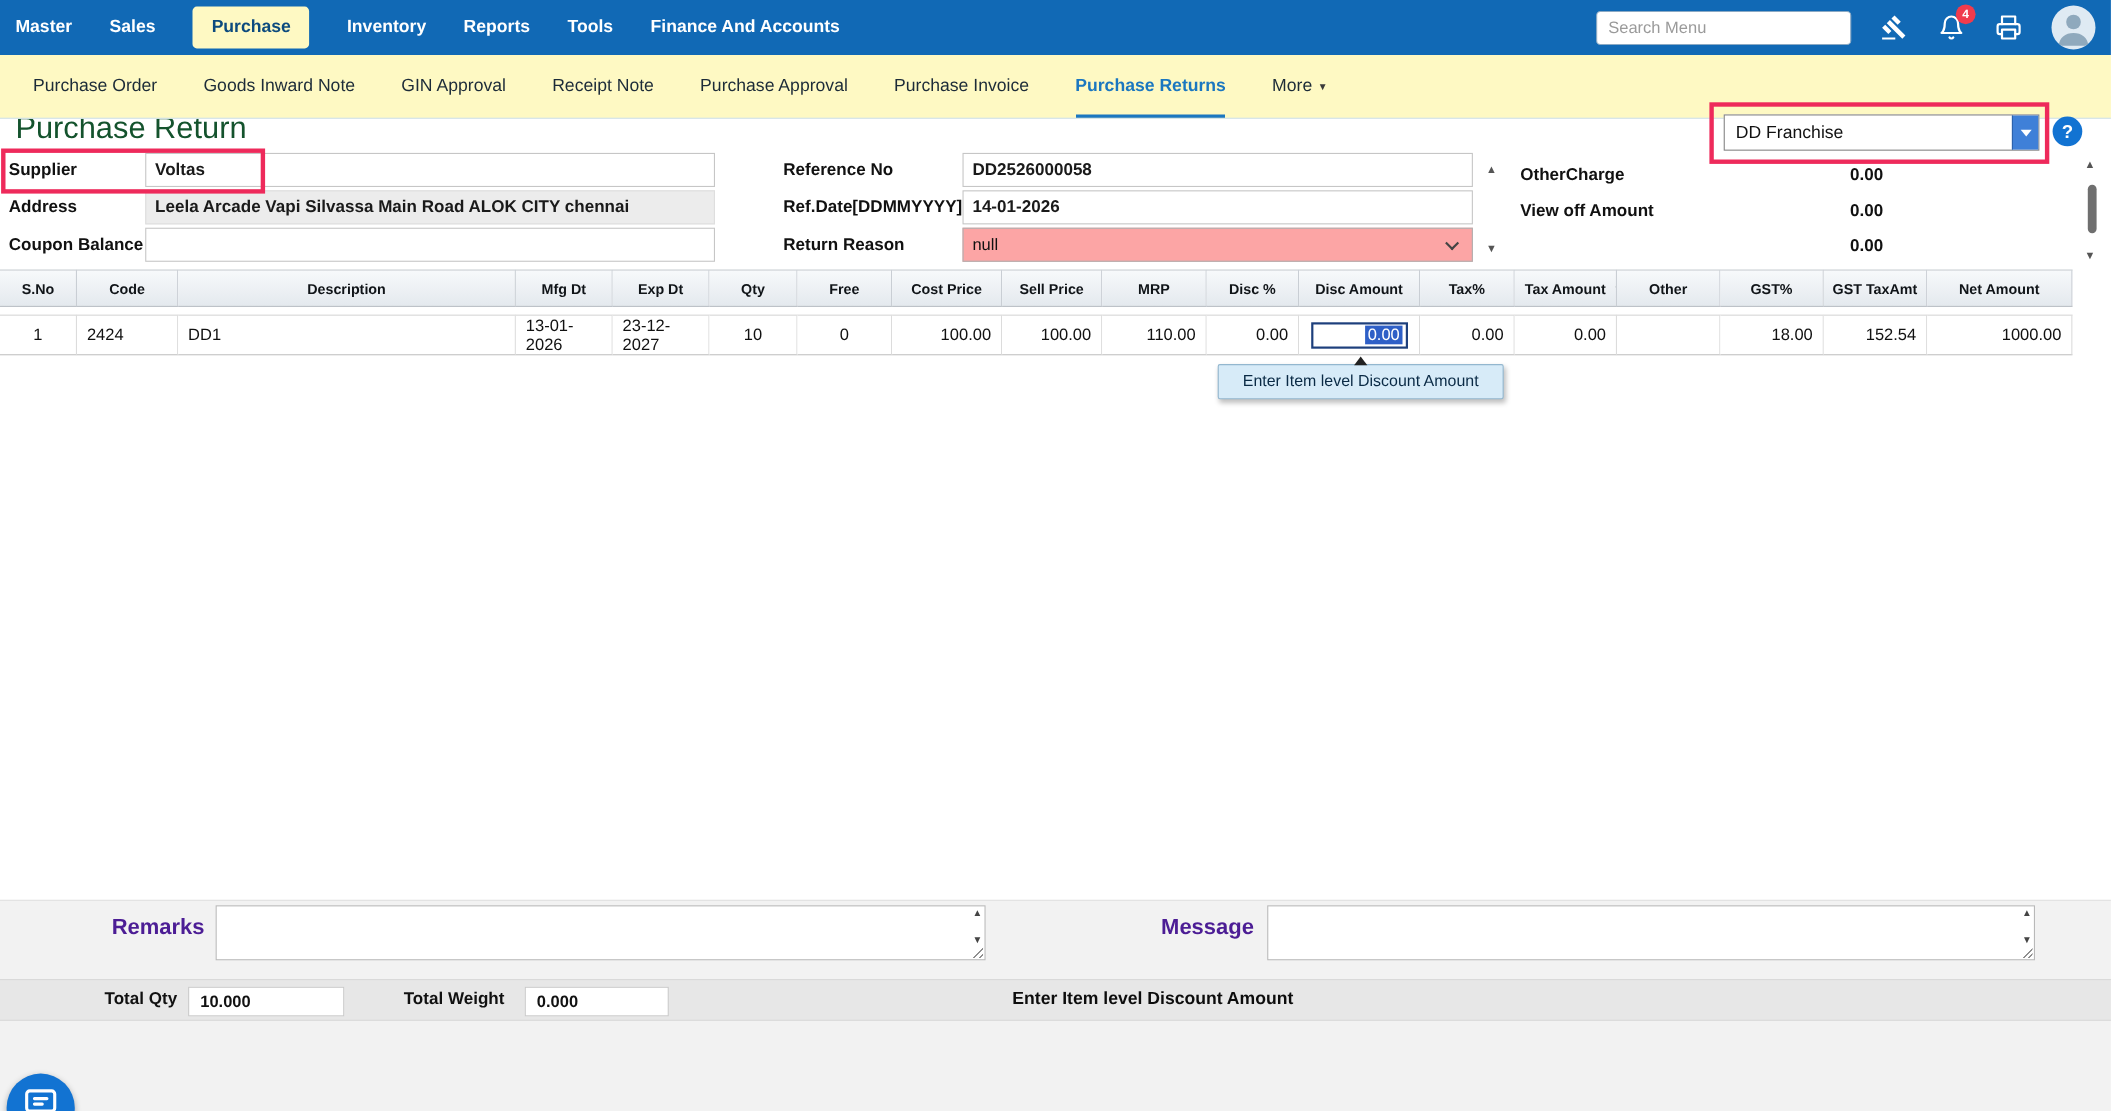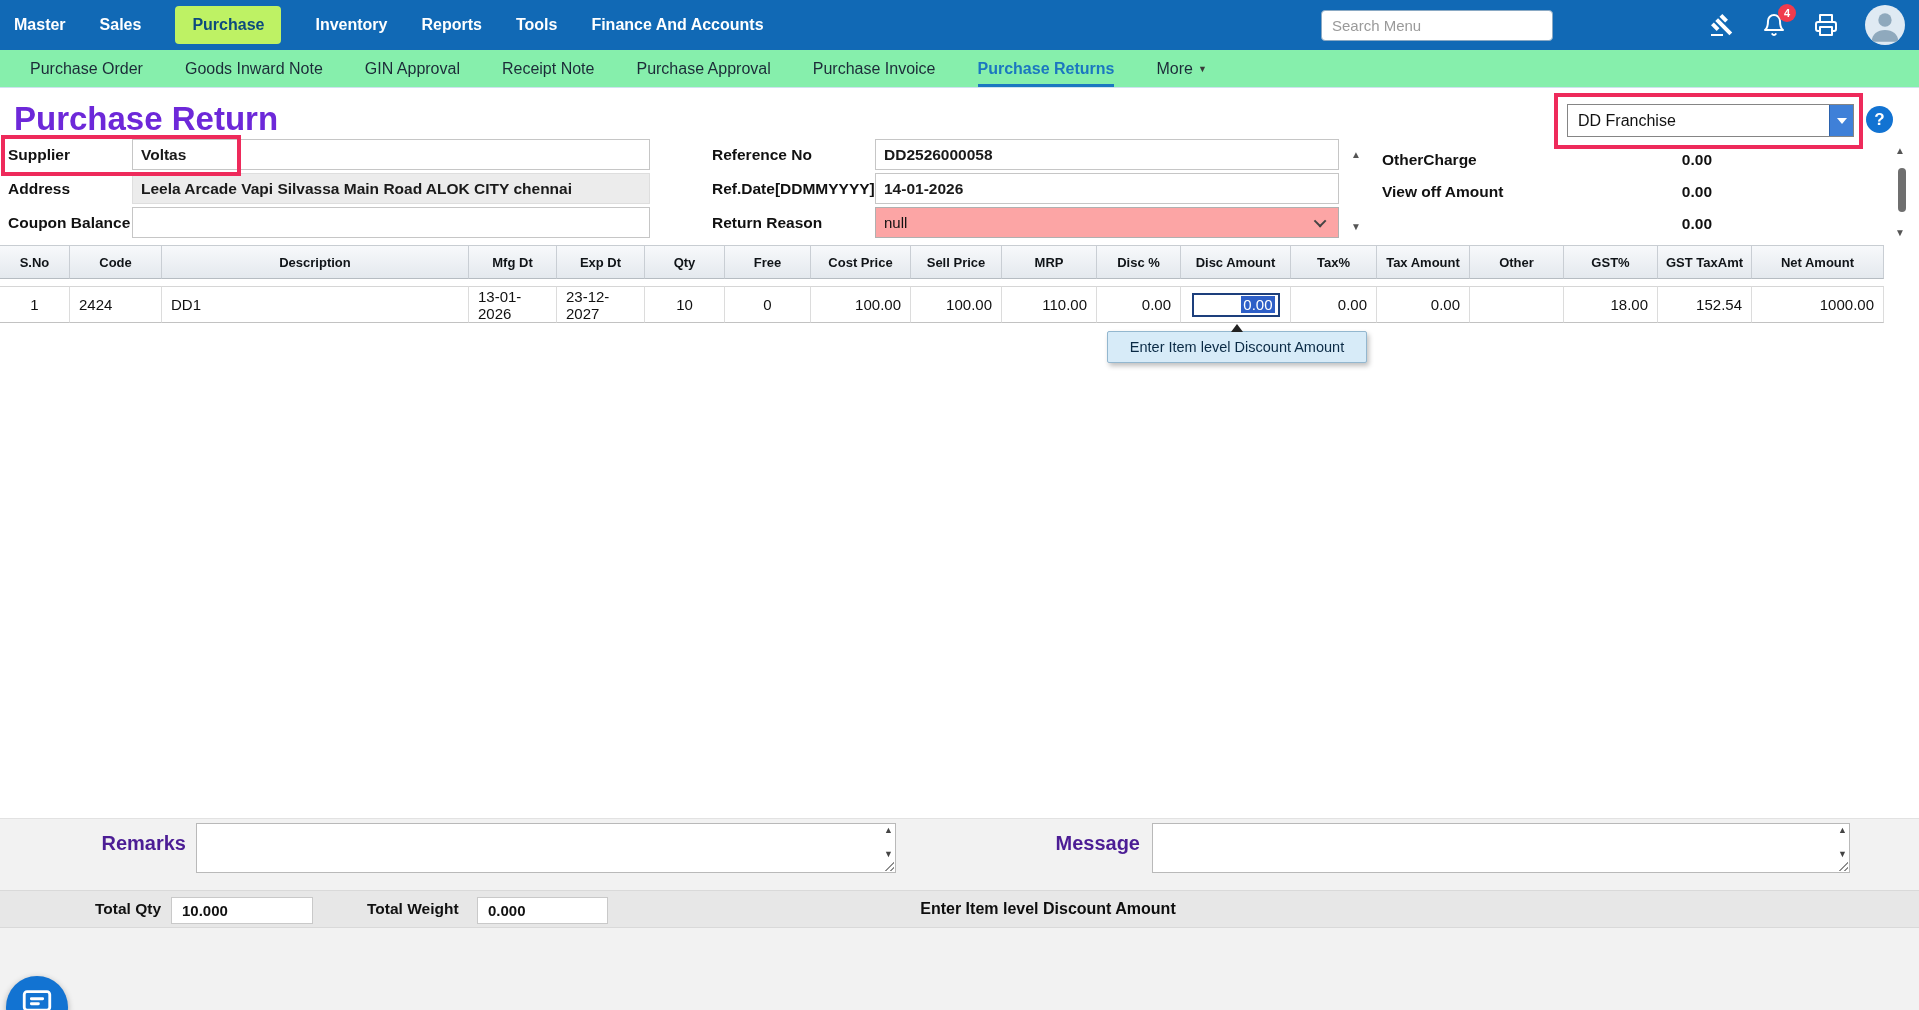--- a/index.html
+++ b/index.html
@@ -3,36 +3,36 @@
 <meta charset="utf-8">
 <style>
   * { box-sizing:border-box; margin:0; padding:0; }
   html,body { width:1919px; height:1010px; }
   body { font-family:"Liberation Sans",sans-serif; position:relative; overflow:hidden; background:#fff; color:#111; }
 
   
   .topnav { position:absolute; top:0; left:0; width:100%; height:50px; background:#1169b5; display:flex; align-items:center; padding:0 14px; z-index:10; }
   .nav-menu { display:flex; align-items:center; gap:34px; }
   .nav-item { color:#fff; font-weight:700; font-size:16px; cursor:pointer; white-space:nowrap; }
-  .nav-item.active { background:#bef264; color:#0c4a7e; padding:10px 17px; border-radius:4px; }
+  .nav-item.active { background:#fef9c3; color:#0c4a7e; padding:10px 17px; border-radius:4px; }
   .nav-right { position:absolute; right:14px; top:0; height:50px; display:flex; align-items:center; gap:26px; }
-  .search { width:232px; height:31px; border-radius:4px; border:1px solid #8aa9c4; padding:0 10px; font-size:15px; font-family:inherit; color:#333; margin-right:130px; outline:none; }
+  .search { width:232px; height:31px; border-radius:4px; border:1px solid #8aa9c4; padding:0 10px; font-size:15px; font-family:inherit; color:#333; outline:none; }
   .search::placeholder { color:#9a9a9a; }
   .tn-icon { position:relative; width:26px; height:26px; display:flex; align-items:center; justify-content:center; cursor:pointer; }
   .badge { position:absolute; top:-8px; right:-9px; background:#f03b4d; color:#fff; font-size:11px; font-weight:700; width:18px; height:18px; border-radius:50%; display:flex; align-items:center; justify-content:center; }
   .avatar { width:40px; height:40px; border-radius:50%; background:#dfeaf3; display:flex; align-items:center; justify-content:center; overflow:hidden; cursor:pointer; }
 
   
-  .subnav { position:absolute; top:50px; left:0; width:100%; height:38px; background:#86efac; border-bottom:1px solid #cfe2ef; display:flex; align-items:stretch; gap:42px; padding:0 30px; z-index:9; }
+  .subnav { position:absolute; top:50px; left:0; width:100%; height:58px; background:#fef9c3; border-bottom:1px solid #cfe2ef; display:flex; align-items:stretch; gap:42px; padding:0 30px; z-index:9; }
   .tab { display:flex; align-items:center; gap:5px; font-size:16px; color:#1c2b38; font-weight:500; cursor:pointer; white-space:nowrap; }
   .tab.active { color:#1b77c0; font-weight:700; box-shadow:inset 0 -3px 0 #1b77c0; }
   .tab .chev { font-size:9px; color:#3a3a3a; }
 
   
-  .page-title { position:absolute; left:14px; top:100px; font-size:33px; font-weight:700; color:#6d28d9; }
+  .page-title { position:absolute; left:14px; top:100px; font-size:28px; font-weight:400; color:#14532d; }
   .franchise-wrap { position:absolute; left:1567px; top:104px; width:287px; height:33px; z-index:20; }
   .franchise-wrap::after { content:""; position:absolute; left:-13px; right:-9px; top:-11px; bottom:-12px; border:4px solid #ee2a5b; pointer-events:none; }
   .franchise { width:100%; height:100%; border:1px solid #858585; background:#fff; display:flex; align-items:center; justify-content:space-between; cursor:pointer; }
   .franchise-text { padding-left:10px; font-size:16px; color:#111; }
   .franchise-arrow { width:24px; height:100%; background:#3f80d8; border-left:1px solid #2b62ad; display:flex; align-items:center; justify-content:center; }
   .franchise-arrow i { border-left:5px solid transparent; border-right:5px solid transparent; border-top:6px solid #fff; }
   .help { position:absolute; left:1866px; top:106px; width:27px; height:27px; border-radius:50%; background:#1273d2; color:#fff; font-weight:700; font-size:17px; display:flex; align-items:center; justify-content:center; cursor:pointer; z-index:21; }
 
   
   .f-label { position:absolute; font-weight:700; font-size:15.5px; color:#111; line-height:31px; white-space:nowrap; }

